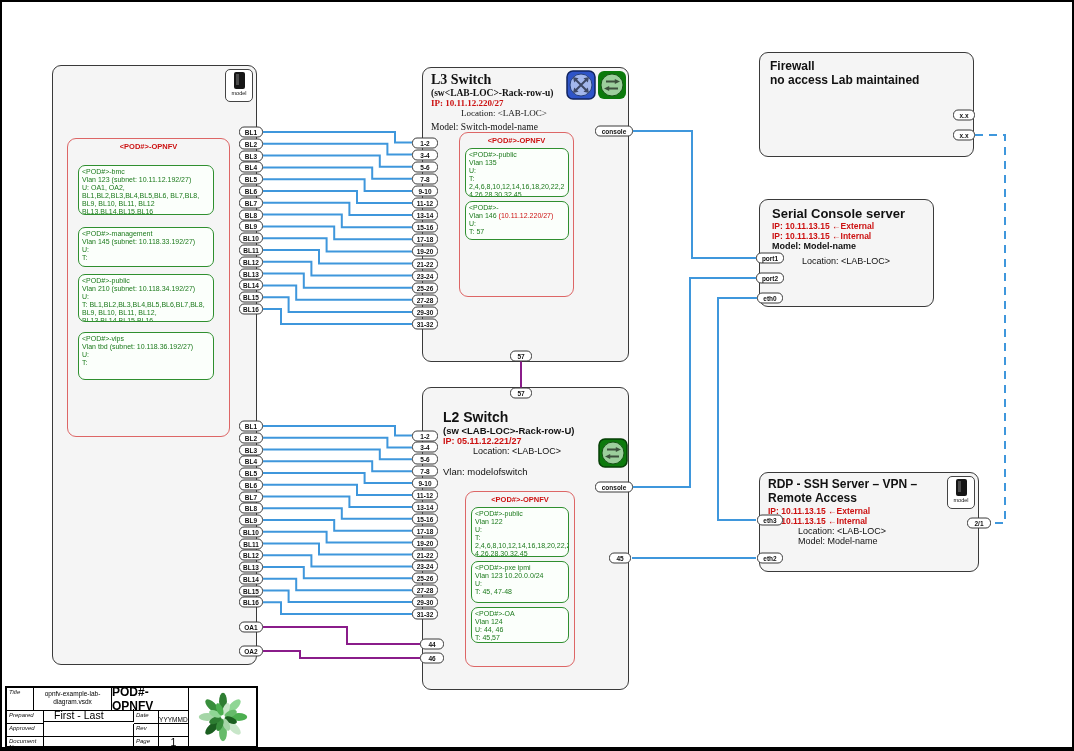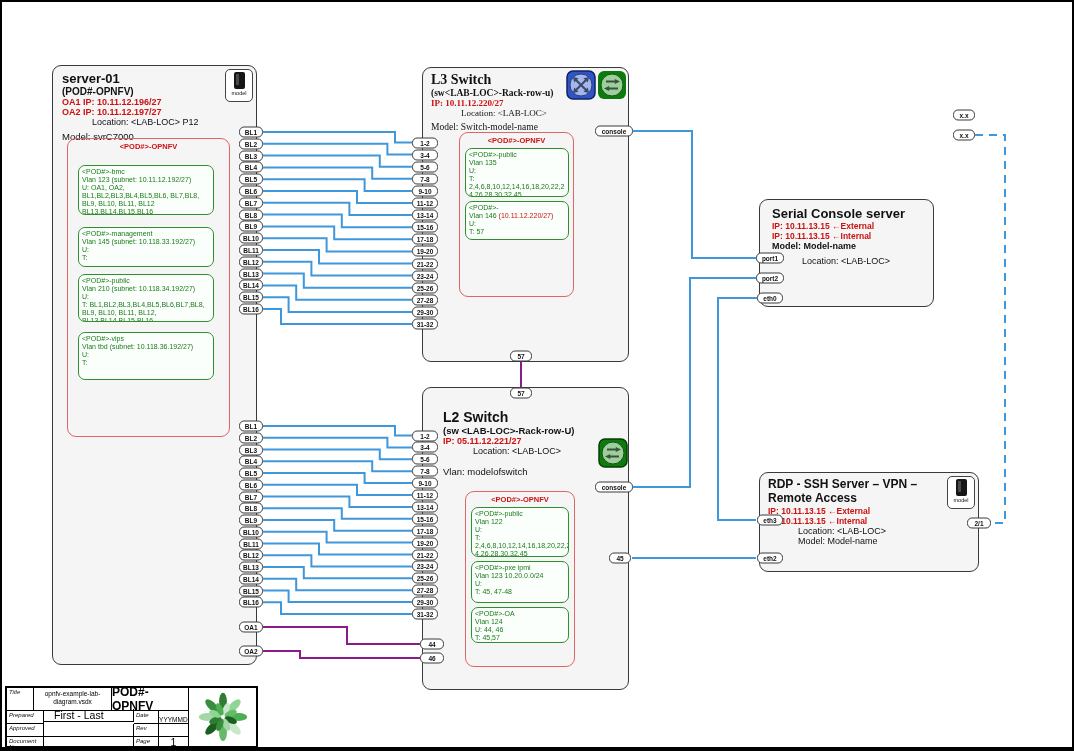--- a/index.html
+++ b/index.html
@@ -33,28 +33,20 @@
   .val-name{font-size:10.5px;padding:0 0 0 10px;display:flex;align-items:center;height:100%;}
   .val-sm{font-size:6.5px;display:flex;align-items:flex-end;justify-content:center;height:100%;padding-bottom:2px;}
   .val-page{font-size:10.5px;display:flex;align-items:center;justify-content:center;height:100%;}
 </style>
 </head>
 <body>
 
 <div id="page">
 
   <div class="box" style="left:50px;top:63px;width:205px;height:600px;">
-    <div class="hdr" style="left:9px;top:5px;width:165px;">
-      <div class="t-big">server-01</div>
-      <div class="t-sub" style="font-size:10px;">(POD#-OPNFV)</div>
-      <div class="t-red">OA1 IP: 10.11.12.196/27</div>
-      <div class="t-red">OA2 IP: 10.11.12.197/27</div>
-      <div class="t-plain">Location: &lt;LAB-LOC&gt; P12</div>
-      <div class="t-model">Model: svrC7000</div>
-    </div>
     <div class="model-icon" style="right:3px;top:3px;">
       <div class="tower"></div>
       <div class="mi-label">model</div>
     </div>
   </div>
   <div class="red-group" style="left:65px;top:136px;width:163px;height:299px;">
     <div class="rg-title">&lt;POD#&gt;-OPNFV</div>
   </div>
 
   <div class="box" style="left:420px;top:65px;width:207px;height:295px;font-family:Liberation Serif, serif;">
@@ -99,20 +91,26 @@
       <circle cx="15" cy="15" r="11" fill="#9ccf9c" stroke="#145214"></circle>
       <path d="M9 11.5 H19 M11 18.5 H21" stroke="#3c513c" stroke-width="2"></path>
       <polygon points="23,11.5 17.8,9 17.8,14" fill="#3c513c"></polygon>
       <polygon points="7,18.5 12.2,16 12.2,21" fill="#3c513c"></polygon>
     </svg>
   </div>
   <div class="red-group" style="left:463px;top:489px;width:110px;height:176px;">
     <div class="rg-title">&lt;POD#&gt;-OPNFV</div>
   </div>
 
+  <div class="box" style="left:757px;top:50px;width:215px;height:105px;">
+    <div class="hdr" style="left:10px;top:6px;width:195px;">
+      <div style="font-size:12px;font-weight:bold;">Firewall</div>
+      <div style="font-size:12px;font-weight:bold;">no access Lab maintained</div>
+    </div>
+  </div>
 
   <div class="box" style="left:757px;top:197px;width:175px;height:108px;">
     <div class="hdr" style="left:12px;top:6px;width:200px;">
       <div class="t-big">Serial Console server</div>
       <div class="t-red" style="font-size:8.5px;">IP:  10.11.13.15  ←External</div>
       <div class="t-red" style="font-size:8.5px;">IP:  10.11.13.15  ←Internal</div>
       <div class="t-bold9">Model: Model-name</div>
       <div class="t-plain" style="margin-top:5px;">Location: &lt;LAB-LOC&gt;</div>
     </div>
   </div>

